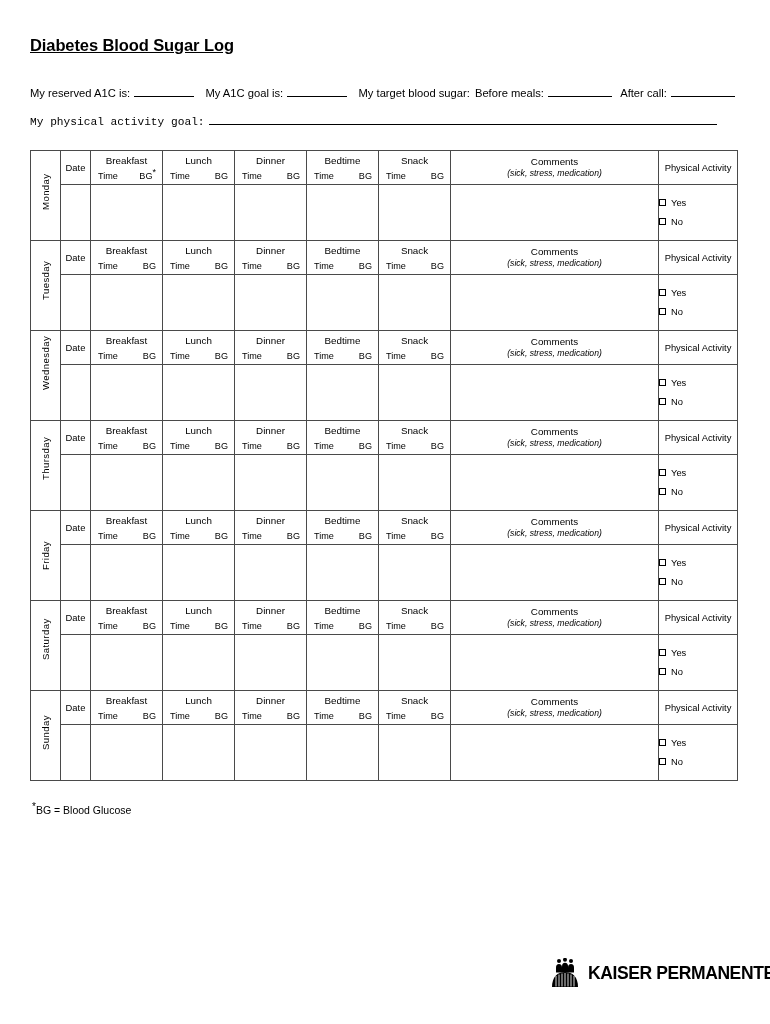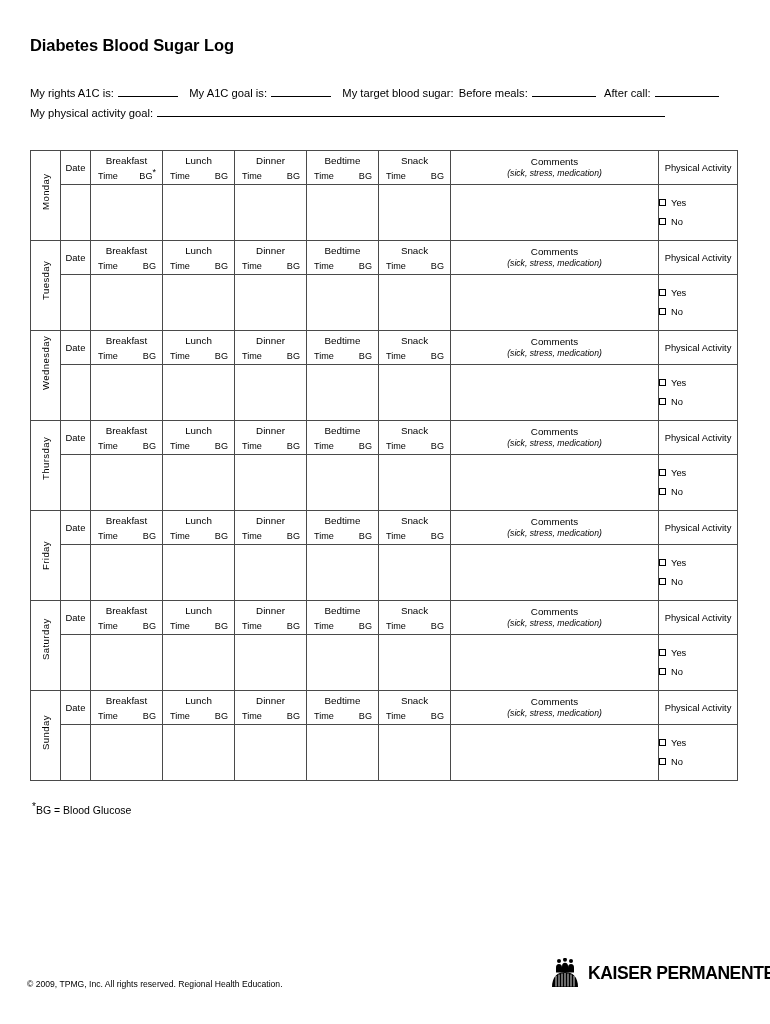--- a/index.html
+++ b/index.html
@@ -16,29 +16,30 @@
   }
   .page { position: relative; width: 770px; height: 1024px; padding: 0; }
 
   
   .title {
     position: absolute;
     left: 30px; top: 36px;
     font-size: 16.5px;
     font-weight: bold;
     letter-spacing: -0.1px;
+    text-decoration: underline;
   }
   .fieldline {
     position: absolute;
     font-size: 11.2px;
     white-space: nowrap;
     line-height: 1;
   }
   .fieldline.row1 { left: 30px; top: 86px; }
-  .fieldline.row2 { left: 30px; top: 106px; }
+  .fieldline.row2 { left: 30px; top: 114px; font-family: Liberation Mono, monospace; }
   .blank {
     display: inline-block;
     border-bottom: 1px solid #000;
     vertical-align: baseline;
     height: 11px;
     margin: 0 2px;
   }
   .b-a1c { width: 60px; }
   .b-goal { width: 60px; }
   .b-before { width: 64px; }
@@ -181,21 +182,21 @@
   }
 </style>
 </head>
 <body>
 
 <div class="page">
 
   <div class="title">Diabetes Blood Sugar Log</div>
 
   <div class="fieldline row1">
-    <span class="lbl">My rights A1C is:</span><span class="blank b-a1c"></span>
+    <span class="lbl">My reserved A1C is:</span><span class="blank b-a1c"></span>
     &nbsp;&nbsp;<span class="lbl">My A1C goal is:</span><span class="blank b-goal"></span>
     &nbsp;&nbsp;<span class="lbl">My target blood sugar:</span>
     <span class="lbl">Before meals:</span><span class="blank b-before"></span>
     &nbsp;<span class="lbl">After call:</span><span class="blank b-after"></span>
   </div>
 
   <div class="fieldline row2">
     <span class="lbl">My physical activity goal:</span><span class="blank b-activity"></span>
   </div>
 
@@ -627,21 +628,20 @@
         </tr>
       </tbody>
   </table>
 
   <div class="bg-note">
     <span class="star2">*</span><span>BG = Blood Glucose</span>
   </div>
 
 
   <div class="copyright">
-    <span>© 2009, TPMG, Inc. All rights reserved. Regional Health Education.</span>
   </div>
 
   <div class="kp-logo">
     <svg class="kp-mark" viewBox="0 0 64 60">
       <g fill="#000000">
         <circle cx="20" cy="6" r="4"></circle>
         <circle cx="32" cy="3.5" r="4"></circle>
         <circle cx="44" cy="6" r="4"></circle>
         <path d="M20 12 c-4 0 -6 3 -6 7 l0 10 l12 0 l0 -10 c0 -4 -2 -7 -6 -7 z"></path>
         <path d="M32 9.5 c-4 0 -6 3 -6 7 l0 12 l12 0 l0 -12 c0 -4 -2 -7 -6 -7 z"></path>

